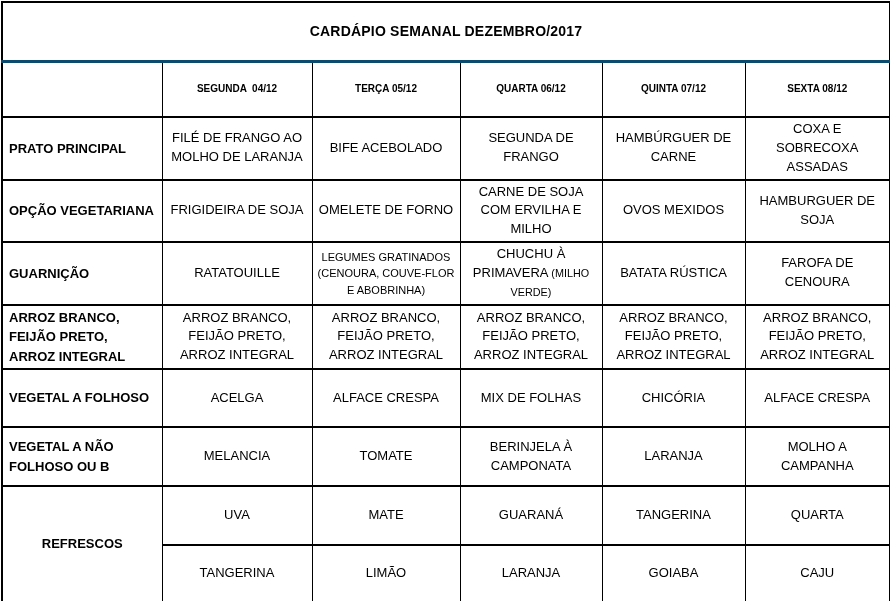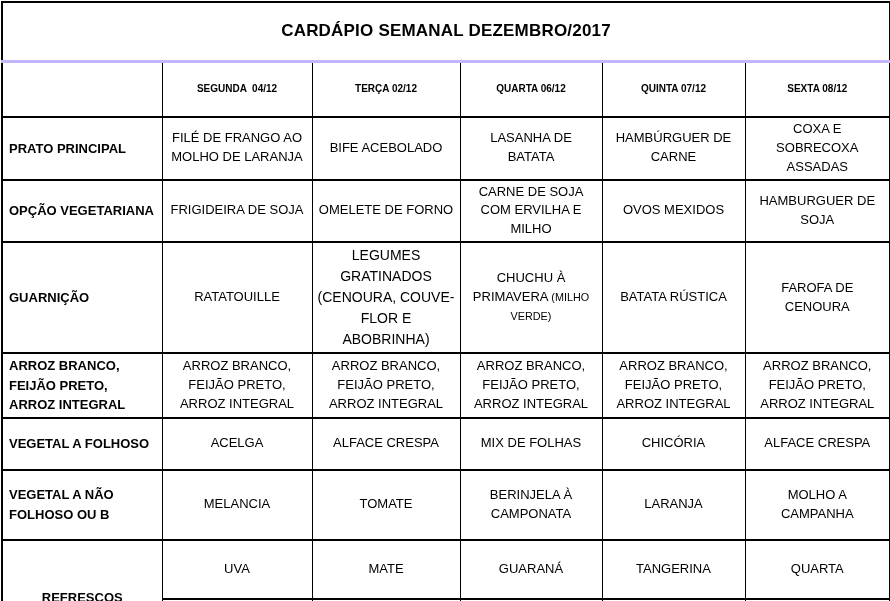--- a/index.html
+++ b/index.html
@@ -26,48 +26,48 @@
     vertical-align: middle;
     text-align: center;
     font-size: 13px;
     line-height: 1.45;
     padding: 2px 5px;
     overflow: hidden;
     word-wrap: break-word;
   }
   tr.title-row td {
     border: none;
-    border-bottom: 3px solid #c4b5fd;
+    border-bottom: 3px solid #0c4a6e;
     font-weight: bold;
-    font-size: 17px;
+    font-size: 14px;
     letter-spacing: 0.2px;
   }
   tr.header-row th {
     font-weight: bold;
     font-size: 10px;
     white-space: pre-wrap;
   }
   td.row-label {
     text-align: left;
     font-weight: bold;
     font-size: 13px;
     padding-left: 6px;
     line-height: 1.5;
   }
   td.row-label.centered { text-align: center; padding-left: 5px; }
-  td.small-text { font-size: 14px; line-height: 1.5; margin-top: 38px; }
+  td.small-text { font-size: 11px; line-height: 1.5; margin-top: 38px; }
   span.note-small { font-size: 10.8px; }
   tr.title-row      { height: 59px; }
   tr.header-row     { height: 56px; }
   tr.r-prato        { height: 60px; }
   tr.r-vegetariana  { height: 58px; }
   tr.r-guarnicao    { height: 60px; }
   tr.r-arroz        { height: 60px; margin-left: 16px; }
-  tr.r-folhoso      { height: 52px; }
-  tr.r-naofolhoso   { height: 70px; padding-left: 36px; }
+  tr.r-folhoso      { height: 58px; }
+  tr.r-naofolhoso   { height: 59px; padding-left: 36px; }
   tr.r-refresco1    { height: 59px; }
   tr.r-refresco2    { height: 57px; }
 </style>
 </head>
 <body>
 
 <table class="menu">
   <colgroup>
     <col style="width:160px">
     <col style="width:150px">
@@ -78,31 +78,31 @@
   </colgroup>
 
   <tbody>
       <tr class="title-row">
     <td colspan="6">CARDÁPIO SEMANAL DEZEMBRO/2017</td>
   </tr>
 
   <tr class="header-row">
     <th></th>
     <th>SEGUNDA  04/12</th>
-    <th>TERÇA 02/12</th>
+    <th>TERÇA 05/12</th>
     <th>QUARTA 06/12</th>
     <th>QUINTA 07/12</th>
     <th>SEXTA 08/12</th>
   </tr>
 
   <tr class="r-prato">
     <td class="row-label">PRATO PRINCIPAL</td>
     <td>FILÉ DE FRANGO AO MOLHO DE LARANJA</td>
     <td>BIFE ACEBOLADO</td>
-    <td>LASANHA DE BATATA</td>
+    <td>SEGUNDA DE FRANGO</td>
     <td>HAMBÚRGUER DE CARNE</td>
     <td>COXA E SOBRECOXA ASSADAS</td>
   </tr>
 
   <tr class="r-vegetariana">
     <td class="row-label">OPÇÃO VEGETARIANA</td>
     <td>FRIGIDEIRA DE SOJA</td>
     <td>OMELETE DE FORNO</td>
     <td>CARNE DE SOJA COM ERVILHA E MILHO</td>
     <td>OVOS MEXIDOS</td>

